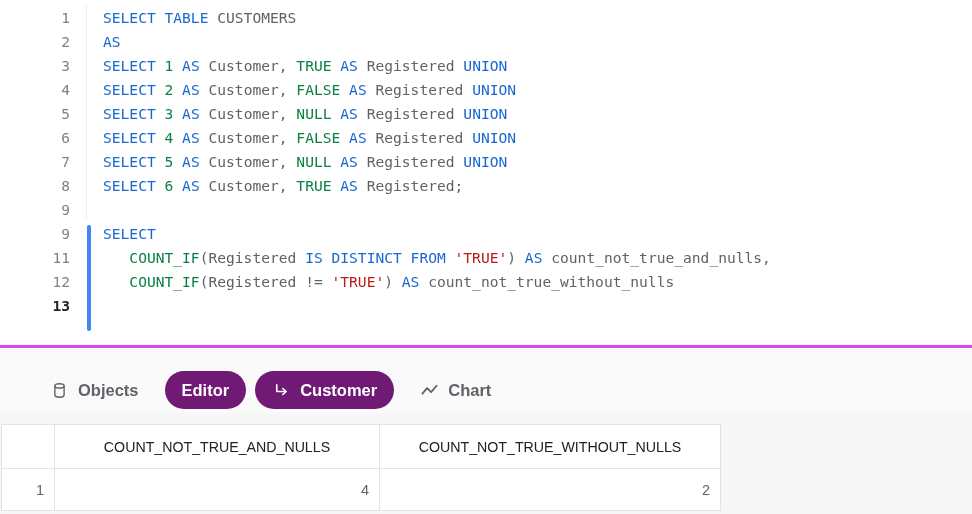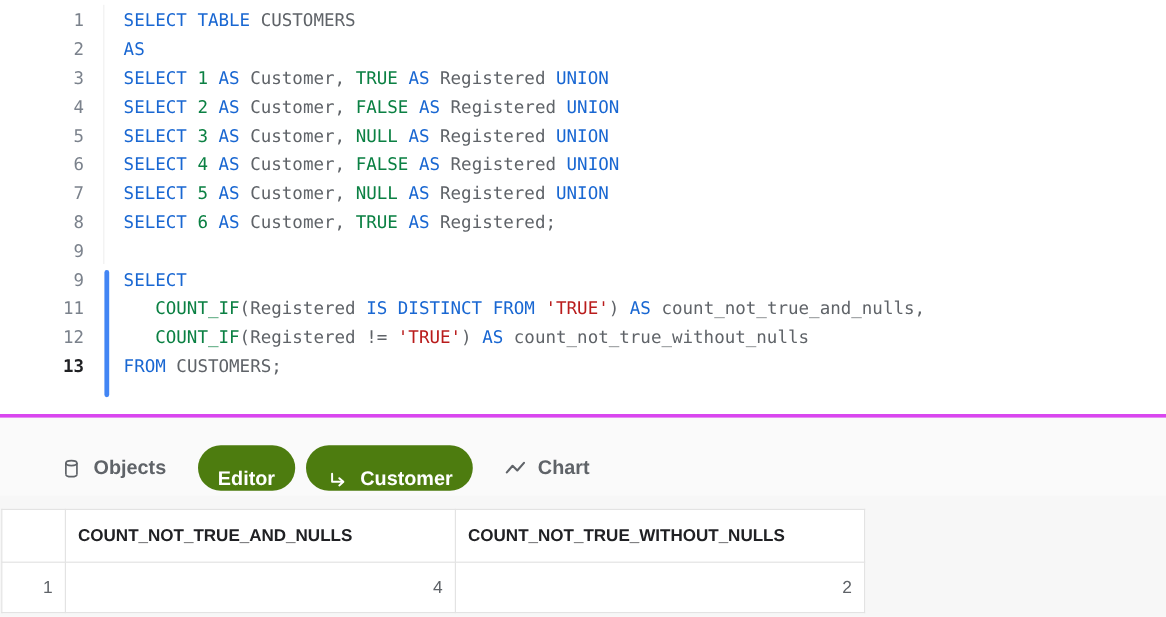--- a/index.html
+++ b/index.html
@@ -104,23 +104,22 @@
     border-radius: 19px;
     font-size: 16.5px;
     font-weight: bold;
     color: #5f6368;
     cursor: pointer;
     user-select: none;
     margin-right: 9px;
     box-sizing: border-box;
   }
   .tab.active {
-    background: #4d7c0f;
+    background: #701a75;
     color: #ffffff;
-    align-items: flex-end;
   }
   .tab .ticon {
     display: inline-flex;
     align-items: center;
     justify-content: center;
     width: 19px;
     height: 19px;
   }
 
   
@@ -143,23 +142,23 @@
     border: 1px solid #e3e3e3;
     box-sizing: border-box;
     padding: 0 10px;
   }
   th.c-idx, td.c-idx { width: 53px; }
   th.c1, td.c1 { width: 325px; }
   th.c2, td.c2 { width: 341px; }
   table.rtable th {
     height: 44px;
     font-size: 14.2px;
-    font-weight: bold;
+    font-weight: normal;
     color: #202124;
-    text-align: left;
+    text-align: center;
     vertical-align: middle;
     background: #ffffff;
     margin-top: 44px;
   }
   table.rtable td {
     height: 42px;
     font-size: 14.5px;
     color: #5f6368;
     text-align: right;
     vertical-align: middle;
@@ -183,21 +182,21 @@
       <div class="code-row"><div class="gutter">3</div><div class="code-text"><span class="kw">SELECT</span><span class="pn"> </span><span class="lit">1</span><span class="pn"> </span><span class="kw">AS</span><span class="pn"> </span><span class="id">Customer,</span><span class="pn"> </span><span class="lit">TRUE</span><span class="pn"> </span><span class="kw">AS</span><span class="pn"> </span><span class="id">Registered</span><span class="pn"> </span><span class="kw">UNION</span></div></div>
       <div class="code-row"><div class="gutter">4</div><div class="code-text"><span class="kw">SELECT</span><span class="pn"> </span><span class="lit">2</span><span class="pn"> </span><span class="kw">AS</span><span class="pn"> </span><span class="id">Customer,</span><span class="pn"> </span><span class="lit">FALSE</span><span class="pn"> </span><span class="kw">AS</span><span class="pn"> </span><span class="id">Registered</span><span class="pn"> </span><span class="kw">UNION</span></div></div>
       <div class="code-row"><div class="gutter">5</div><div class="code-text"><span class="kw">SELECT</span><span class="pn"> </span><span class="lit">3</span><span class="pn"> </span><span class="kw">AS</span><span class="pn"> </span><span class="id">Customer,</span><span class="pn"> </span><span class="lit">NULL</span><span class="pn"> </span><span class="kw">AS</span><span class="pn"> </span><span class="id">Registered</span><span class="pn"> </span><span class="kw">UNION</span></div></div>
       <div class="code-row"><div class="gutter">6</div><div class="code-text"><span class="kw">SELECT</span><span class="pn"> </span><span class="lit">4</span><span class="pn"> </span><span class="kw">AS</span><span class="pn"> </span><span class="id">Customer,</span><span class="pn"> </span><span class="lit">FALSE</span><span class="pn"> </span><span class="kw">AS</span><span class="pn"> </span><span class="id">Registered</span><span class="pn"> </span><span class="kw">UNION</span></div></div>
       <div class="code-row"><div class="gutter">7</div><div class="code-text"><span class="kw">SELECT</span><span class="pn"> </span><span class="lit">5</span><span class="pn"> </span><span class="kw">AS</span><span class="pn"> </span><span class="id">Customer,</span><span class="pn"> </span><span class="lit">NULL</span><span class="pn"> </span><span class="kw">AS</span><span class="pn"> </span><span class="id">Registered</span><span class="pn"> </span><span class="kw">UNION</span></div></div>
       <div class="code-row"><div class="gutter">8</div><div class="code-text"><span class="kw">SELECT</span><span class="pn"> </span><span class="lit">6</span><span class="pn"> </span><span class="kw">AS</span><span class="pn"> </span><span class="id">Customer,</span><span class="pn"> </span><span class="lit">TRUE</span><span class="pn"> </span><span class="kw">AS</span><span class="pn"> </span><span class="id">Registered;</span></div></div>
       <div class="code-row"><div class="gutter">9</div><div class="code-text"></div></div>
       <div class="code-row"><div class="gutter">9</div><div class="code-text"><span class="kw">SELECT</span></div></div>
       <div class="code-row"><div class="gutter">11</div><div class="code-text"><span class="pn">   </span><span class="fn">COUNT_IF</span><span class="pn">(</span><span class="id">Registered</span><span class="pn"> </span><span class="kw">IS</span><span class="pn"> </span><span class="kw">DISTINCT</span><span class="pn"> </span><span class="kw">FROM</span><span class="pn"> </span><span class="str">'TRUE'</span><span class="pn">)</span><span class="pn"> </span><span class="kw">AS</span><span class="pn"> </span><span class="id">count_not_true_and_nulls,</span></div></div>
       <div class="code-row"><div class="gutter">12</div><div class="code-text"><span class="pn">   </span><span class="fn">COUNT_IF</span><span class="pn">(</span><span class="id">Registered</span><span class="pn"> </span><span class="pn">!=</span><span class="pn"> </span><span class="str">'TRUE'</span><span class="pn">)</span><span class="pn"> </span><span class="kw">AS</span><span class="pn"> </span><span class="id">count_not_true_without_nulls</span></div></div>
-      <div class="code-row"><div class="gutter active">13</div><div class="code-text"><span class="kw">FROM</span><span class="pn"> </span><span class="id">CUSTOMERS;</span></div></div>
+      <div class="code-row"><div class="gutter active">13</div></div>
     </div>
 </div>
 
 <div class="tabbar">
 
   <div class="tab">
     <span class="ticon">
       <svg width="17" height="17" viewBox="0 0 24 24" fill="none" stroke="#5f6368" stroke-width="2">
         <ellipse cx="12" cy="5.5" rx="6.5" ry="3"></ellipse>
         <path d="M5.5 5.5 V 18.5"></path>

